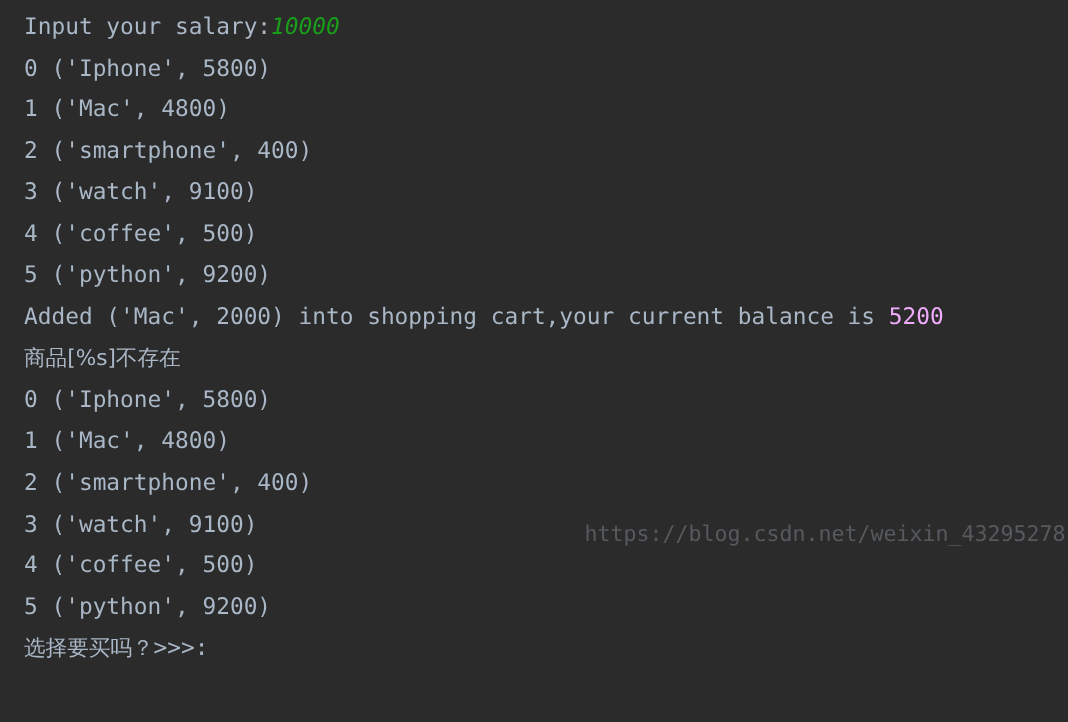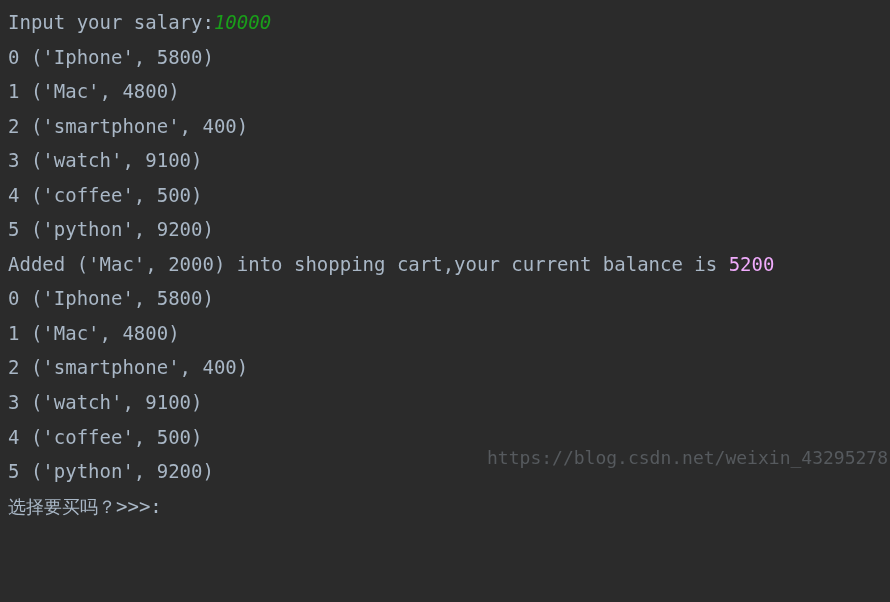--- a/index.html
+++ b/index.html
@@ -13,21 +13,21 @@
     overflow: hidden;
     font-family: "DejaVu Sans Mono", "Liberation Mono", monospace;
   }
 
   #console {
     position: relative;
     width: 890px;
     height: 474px;
     background: #2b2b2b;
     box-sizing: border-box;
-    padding: 0 0 0 8px;
+    padding: 0 0 0 20px;
   }
 
   
   .clipped-line {
     position: absolute;
     top: -23px;
     left: 8px;
     height: 30px;
     overflow: hidden;
     font-size: 19px;
@@ -52,21 +52,21 @@
   }
 
   .out   { color: #a9b7c6; }
   .inp   { color: #1a9e1a; font-style: italic; }
   .bal   { color: #f0abfc; }
   .cn    { font-family: "DejaVu Sans", "Liberation Sans", sans-serif; font-size: 18px; }
 
   .watermark {
     position: absolute;
     right: 2px;
-    bottom: 4px;
+    bottom: 16px;
     font-family: "DejaVu Sans Mono", "Liberation Mono", monospace;
     font-size: 18px;
     line-height: 24px;
     color: #565a5e;
     white-space: pre;
     letter-spacing: 0px;
   }
 </style>
 </head>
 <body>
@@ -77,20 +77,21 @@
 
   <div class="lines" id="lines">
       <div class="line"><span class="out">Input your salary:</span><span class="inp">10000</span></div>
       <div class="line"><span class="out">0 ('Iphone', 5800)</span></div>
       <div class="line"><span class="out">1 ('Mac', 4800)</span></div>
       <div class="line"><span class="out">2 ('smartphone', 400)</span></div>
       <div class="line"><span class="out">3 ('watch', 9100)</span></div>
       <div class="line"><span class="out">4 ('coffee', 500)</span></div>
       <div class="line"><span class="out">5 ('python', 9200)</span></div>
       <div class="line"><span class="out">Added ('Mac', 2000) into shopping cart,your current balance is </span><span class="bal">5200</span></div>
+      <div class="line"><span class="out cn">商品[%s]不存在</span></div>
       <div class="line"><span class="out">0 ('Iphone', 5800)</span></div>
       <div class="line"><span class="out">1 ('Mac', 4800)</span></div>
       <div class="line"><span class="out">2 ('smartphone', 400)</span></div>
       <div class="line"><span class="out">3 ('watch', 9100)</span></div>
       <div class="line"><span class="out">4 ('coffee', 500)</span></div>
       <div class="line"><span class="out">5 ('python', 9200)</span></div>
       <div class="line"><span class="out cn">选择要买吗？</span><span class="out">&gt;&gt;&gt;:</span></div>
     </div>
 
   <div class="watermark">https://blog.csdn.net/weixin_43295278</div>

